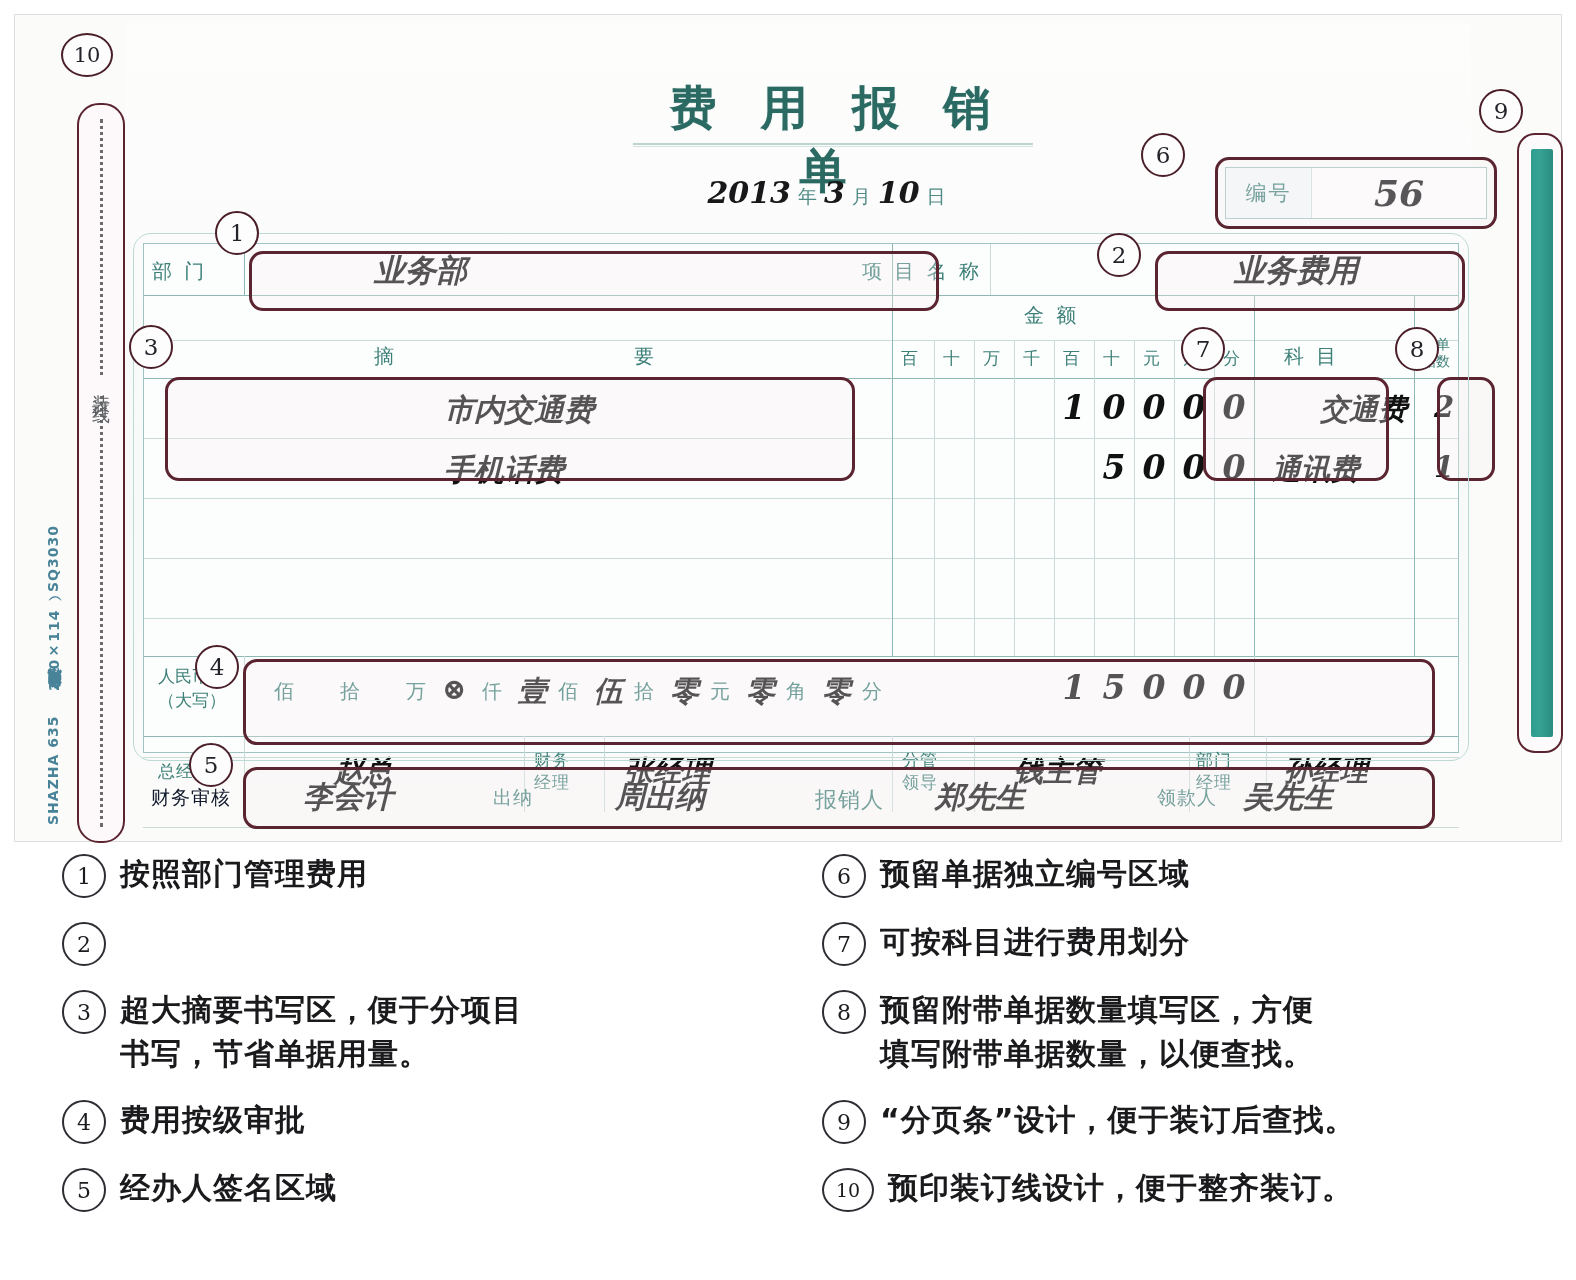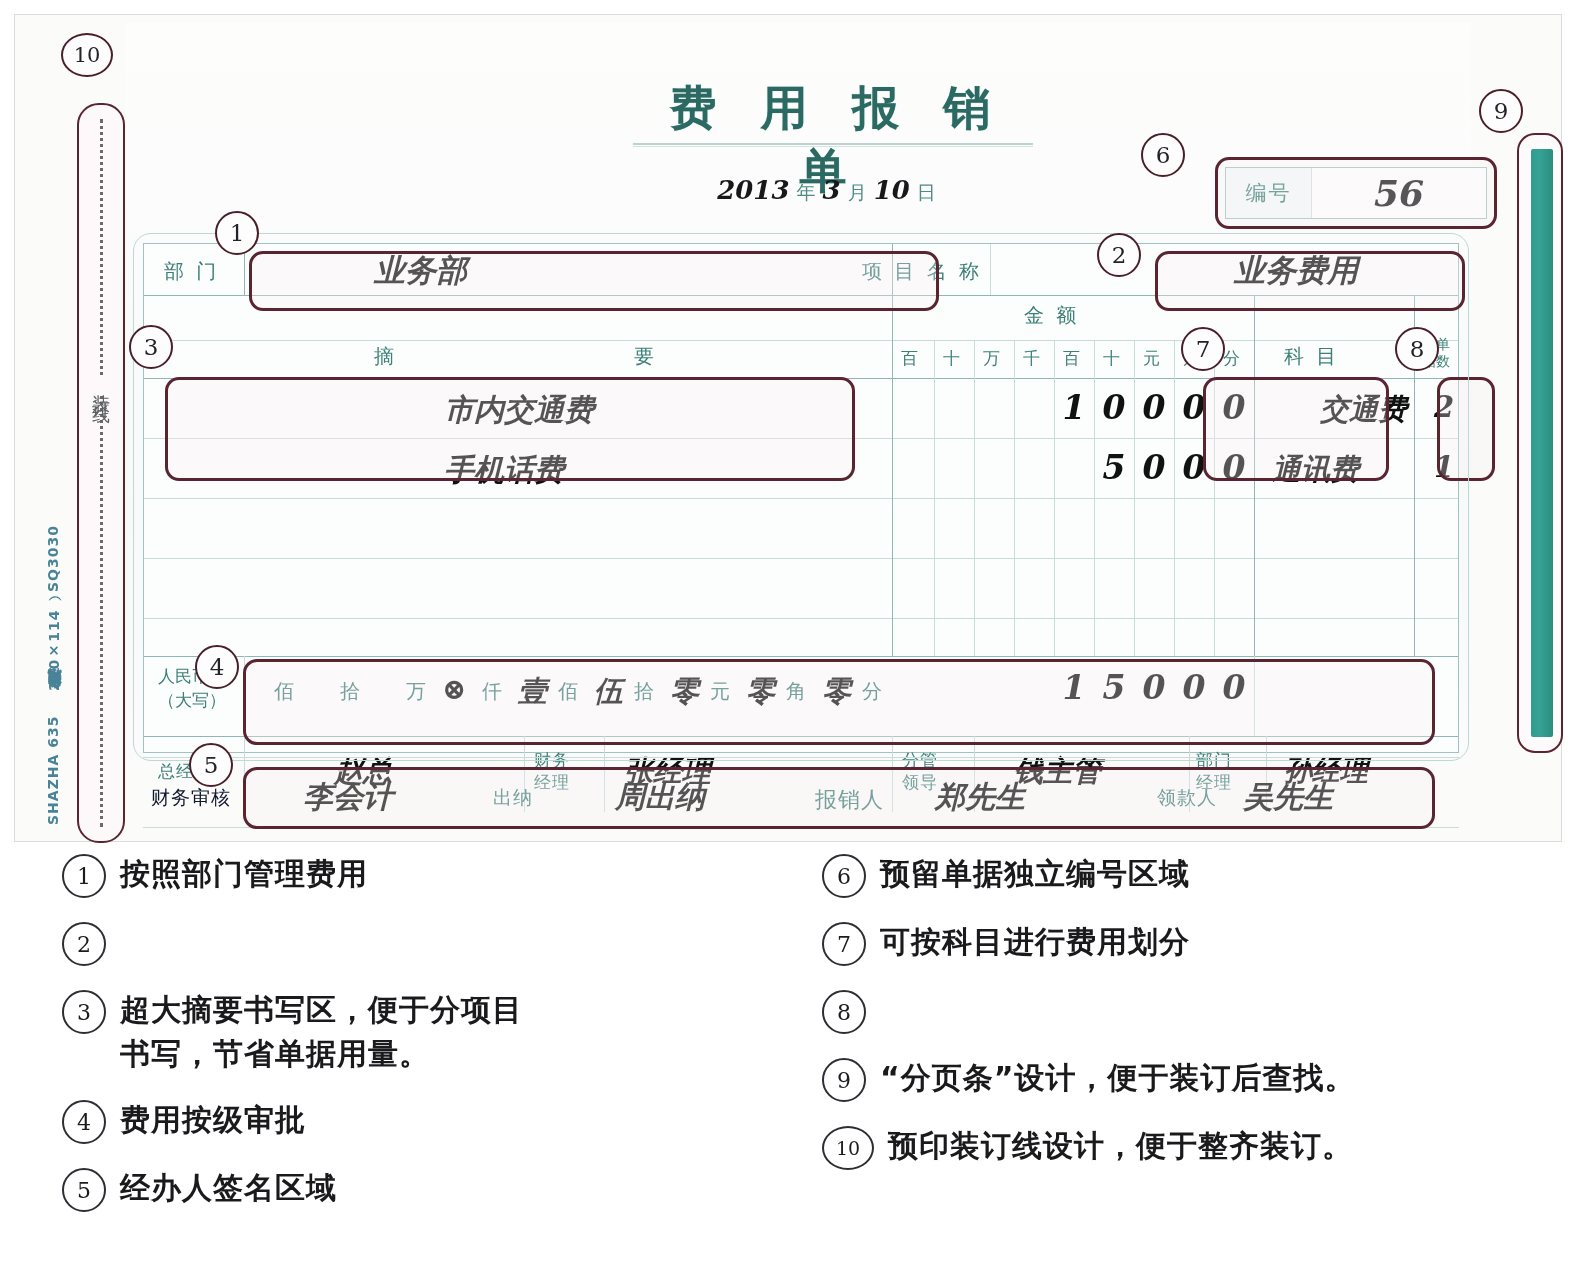--- a/index.html
+++ b/index.html
@@ -38,21 +38,21 @@
   }
   .title-rule {
     position:absolute; left:618px; top:128px; width:400px; height:4px;
     border-top:2px solid #bcd4d0; border-bottom:1px solid #d6e4e1;
   }
   .datebar {
     position:absolute; left:600px; top:160px; width:430px;
     text-align:center; white-space:nowrap;
   }
   .datebar .hw { font-family:"DejaVu Serif","Liberation Serif",serif;
-    font-style:italic; font-weight:700; font-size:26px; color:#18181a; }
+    font-style:italic; font-weight:700; font-size:30px; color:#18181a; }
   .datebar .lbl { font-size:19px; color:#4f8a85; padding:0 7px; }
 
   
   .no-box {
     position:absolute; left:1210px; top:152px; width:262px; height:52px;
     border:1px solid #9fc3c0; background:#fff; display:flex; align-items:stretch;
   }
   .no-lbl { width:86px; display:flex; align-items:center; justify-content:center;
     font-size:21px; color:#3e8078; border-right:1px solid #cfe0de; background:#f4faf9; letter-spacing:2px; }
   .no-val { flex:1; display:flex; align-items:center; justify-content:center;
@@ -210,21 +210,21 @@
     <div class="vline" style="left:1110px; top:412px; height:80px;"></div>
 
     <div class="vline" style="left:100px; top:492px; height:76px;"></div>
     <div class="vline" style="left:380px; top:492px; height:76px;"></div>
     <div class="vline" style="left:460px; top:492px; height:76px;"></div>
     <div class="vline" style="left:748px; top:492px; height:76px;"></div>
     <div class="vline" style="left:830px; top:492px; height:76px;"></div>
     <div class="vline" style="left:1045px; top:492px; height:76px;"></div>
     <div class="vline" style="left:1122px; top:492px; height:76px;"></div>
 
-    <div class="cellbl" style="left:20px; top:14px;text-align:right;">部  门</div>
+    <div class="cellbl" style="left:8px; top:14px;text-align:right;">部  门</div>
     <div class="hwz" style="position:absolute; left:230px; top:6px; font-size:31px;">业务部</div>
     <div class="cellbl" style="left:718px; top:14px;">项 目 名 称</div>
     <div class="hwz" style="position:absolute; left:1090px; top:6px; font-size:31px;">业务费用</div>
 
     <div class="cellbl" style="left:230px; top:99px;">摘</div>
     <div class="cellbl" style="left:490px; top:99px;">要</div>
 
     <div class="cellbl" style="left:880px; top:58px; font-size:20px;">金  额</div>
     <div id="amt-cols">
         <div class="cellbl sm" style="position: absolute; left: 757px; top: 103px; letter-spacing: 0px;">百</div>
@@ -387,20 +387,22 @@
       <div class="legitem">
         <div class="legnum">6</div>
         <div class="legtxt">预留单据独立编号区域</div>
       </div>
       <div class="legitem">
         <div class="legnum">7</div>
         <div class="legtxt">可按科目进行费用划分</div>
       </div>
       <div class="legitem">
         <div class="legnum">8</div>
+        <div class="legtxt">预留附带单据数量填写区，方便
+填写附带单据数量，以便查找。</div>
       </div>
       <div class="legitem">
         <div class="legnum">9</div>
         <div class="legtxt">“分页条”设计，便于装订后查找。</div>
       </div>
       <div class="legitem">
         <div class="legnum wide">10</div>
         <div class="legtxt">预印装订线设计，便于整齐装订。</div>
       </div>
     </div>

